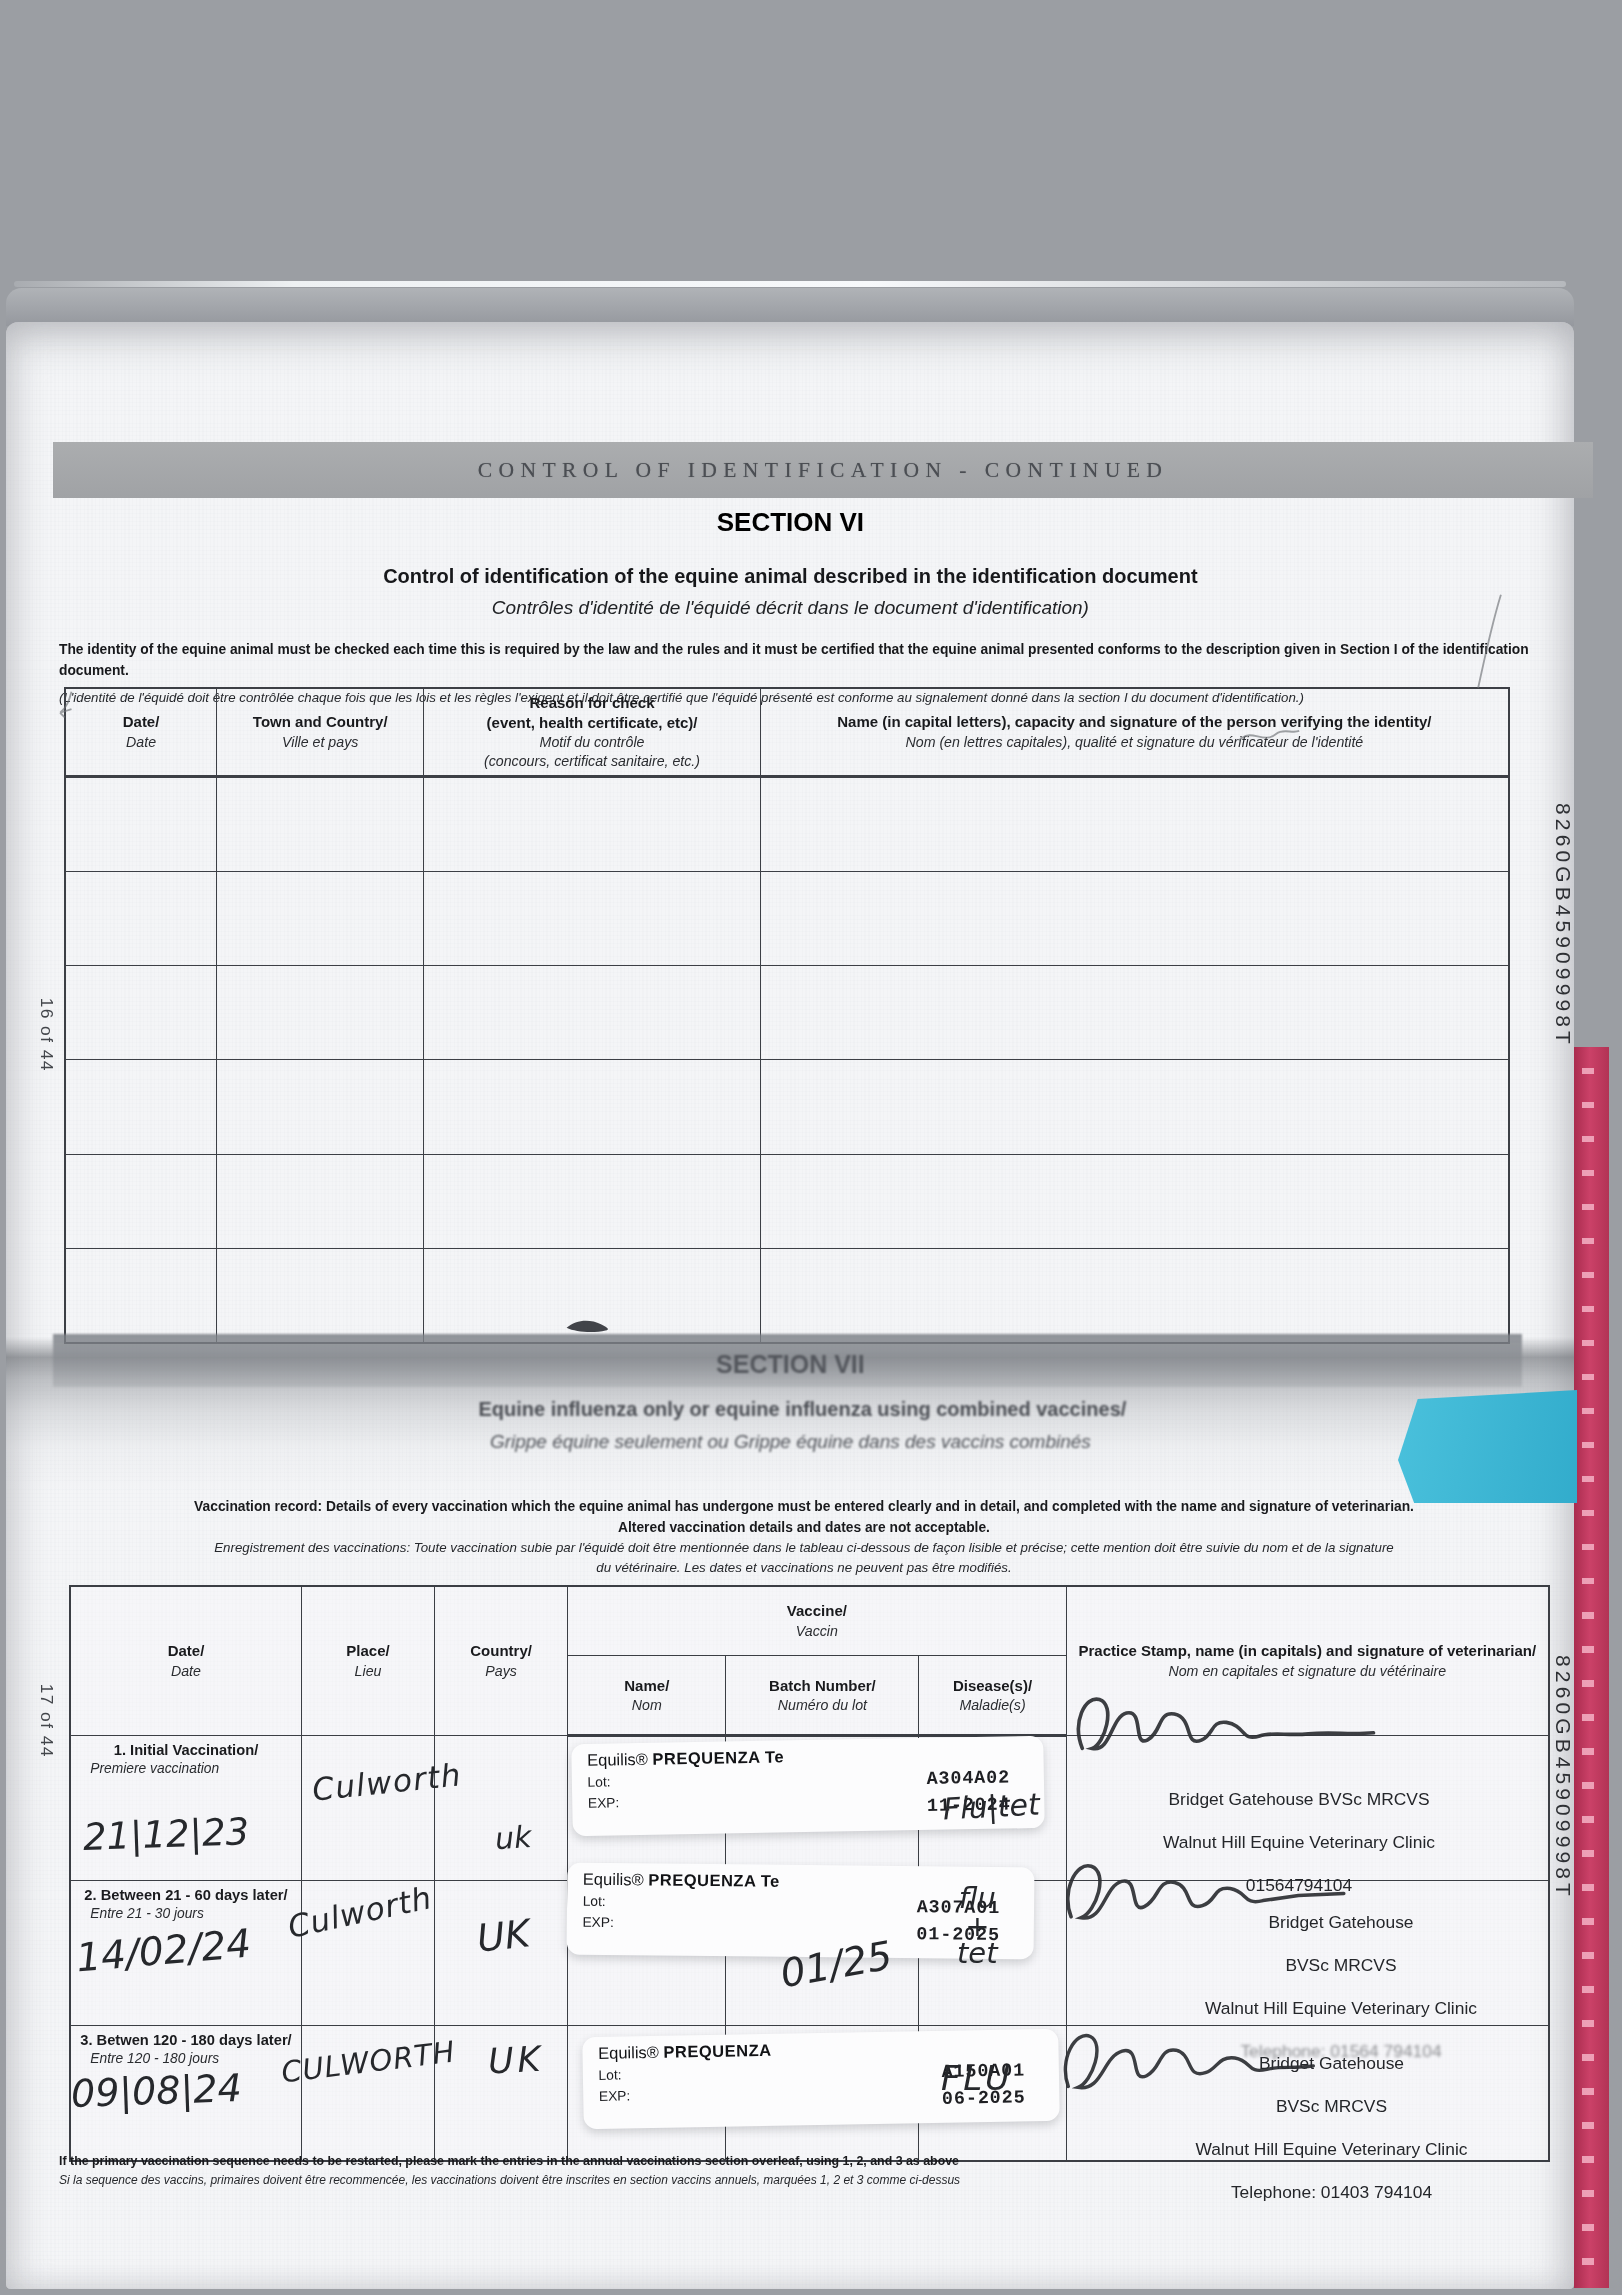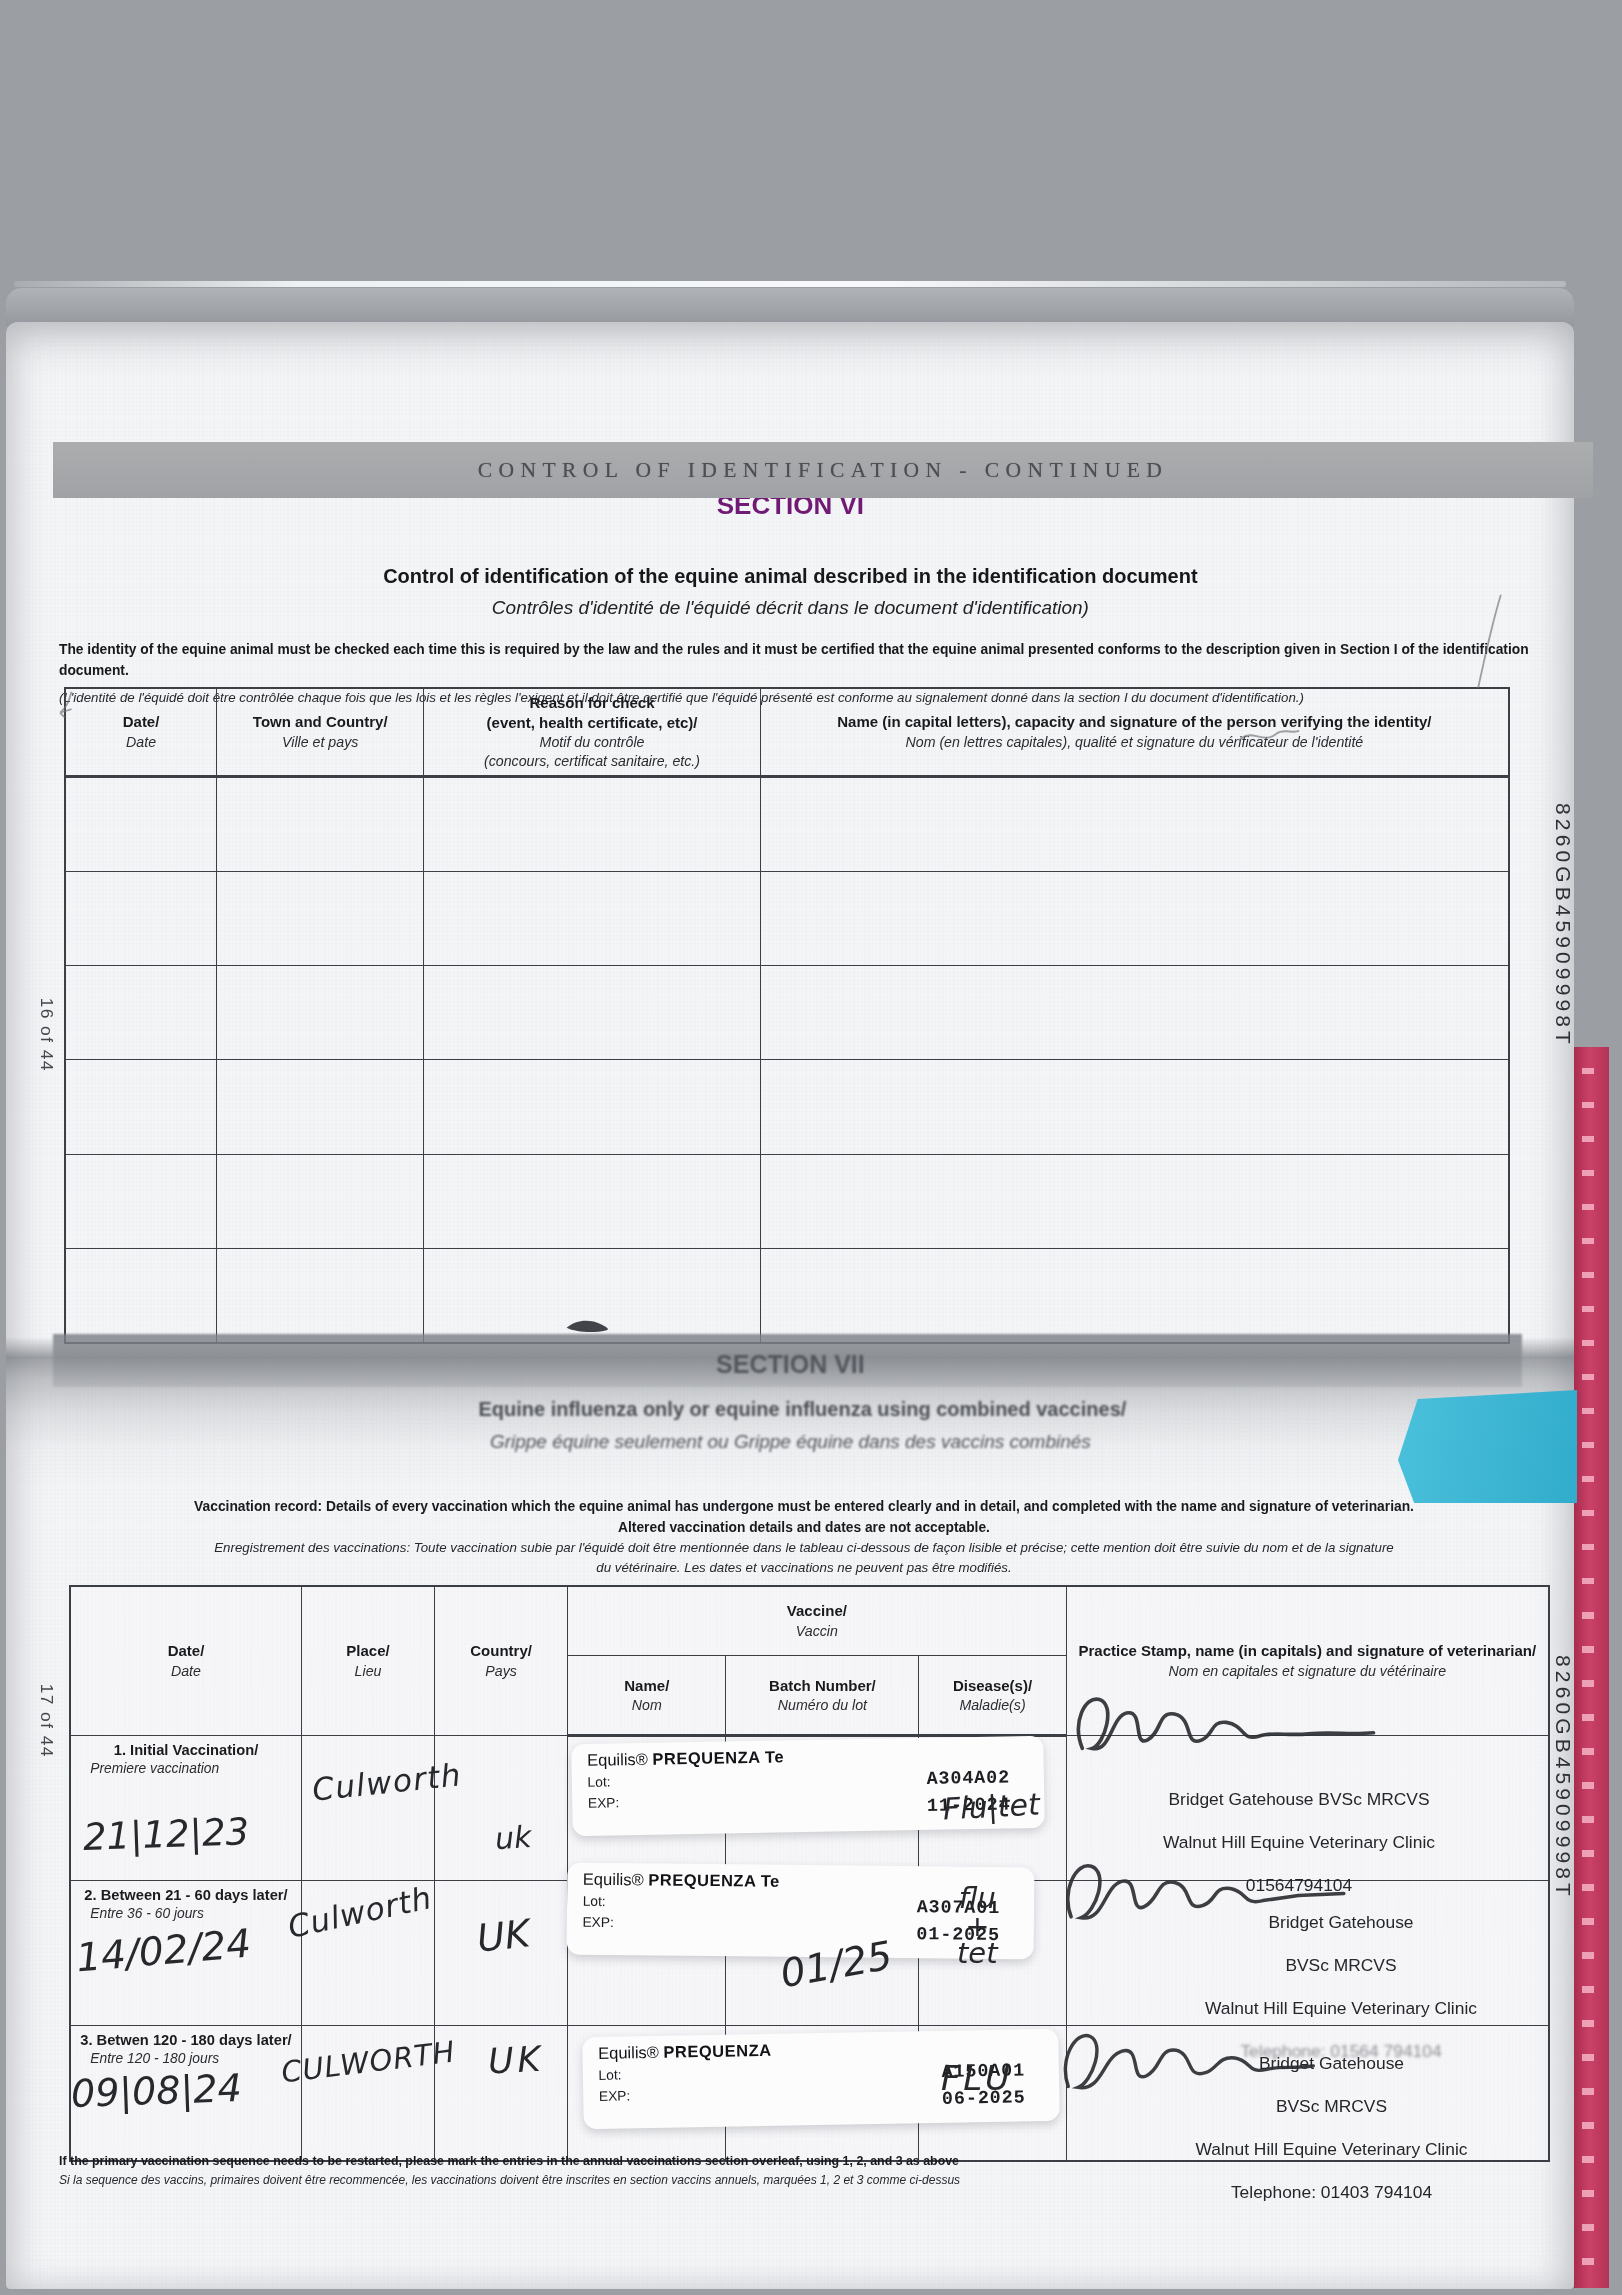--- a/index.html
+++ b/index.html
@@ -29,21 +29,21 @@
 
   
   .abs{position:absolute;}
   .ctr{left:6.4px;width:1568px;text-align:center;}
 
   
   .bar6{position:absolute;left:53px;top:442px;width:1540px;height:56px;z-index:1;
     background:linear-gradient(180deg,#abadaf,#a0a2a5);display:flex;align-items:center;justify-content:center;}
   .bar6-text{font-family:"Liberation Serif",serif;font-size:21.6px;letter-spacing:6.4px;color:#4b4e53;
     text-shadow:0 0 0.9px rgba(75,78,83,.55);}
-  #sec6{top:490px;font-size:26px;font-weight:bold;color:#701a75;text-align:center;}
+  #sec6{top:507px;font-size:26px;font-weight:bold;color:#000000;text-align:center;}
   #t6en{top:565px;font-size:20px;font-weight:bold;color:#17181b;}
   #t6fr{top:597px;font-size:19px;font-style:italic;color:#212326;}
   #intro6{left:59px;top:639px;width:1489px;z-index:1;}
   .intro6-en{font-size:13.8px;font-weight:bold;color:#17181b;line-height:1.55;}
   .intro6-fr{font-size:13.3px;font-style:italic;color:#26282c;line-height:1.5;margin-top:6px;}
 
   table.t6{position:absolute;left:64px;top:687px;width:1446px;height:657px;border-collapse:collapse;
     table-layout:fixed;z-index:1;border:2.3px solid #3c3f45;}
   .t6 th,.t6 td{border:1.4px solid #3c3f45;padding:3.7px 8.3px;vertical-align:middle;}
   .t6 thead th{border-bottom:3.2px solid #3c3f45;}
@@ -282,21 +282,21 @@
         <td></td>
         <td></td>
         <td></td>
         <td></td>
         <td></td>
         <td></td>
       </tr>
       <tr class="dr2">
         <td>
           <div class="lbl-en">2. Between 21 - 60 days later/</div>
-          <div class="lbl-fr">Entre 36 - 60 jours</div>
+          <div class="lbl-fr">Entre 21 - 30 jours</div>
         </td>
         <td></td>
         <td></td>
         <td></td>
         <td></td>
         <td></td>
         <td></td>
       </tr>
       <tr class="dr3">
         <td>

